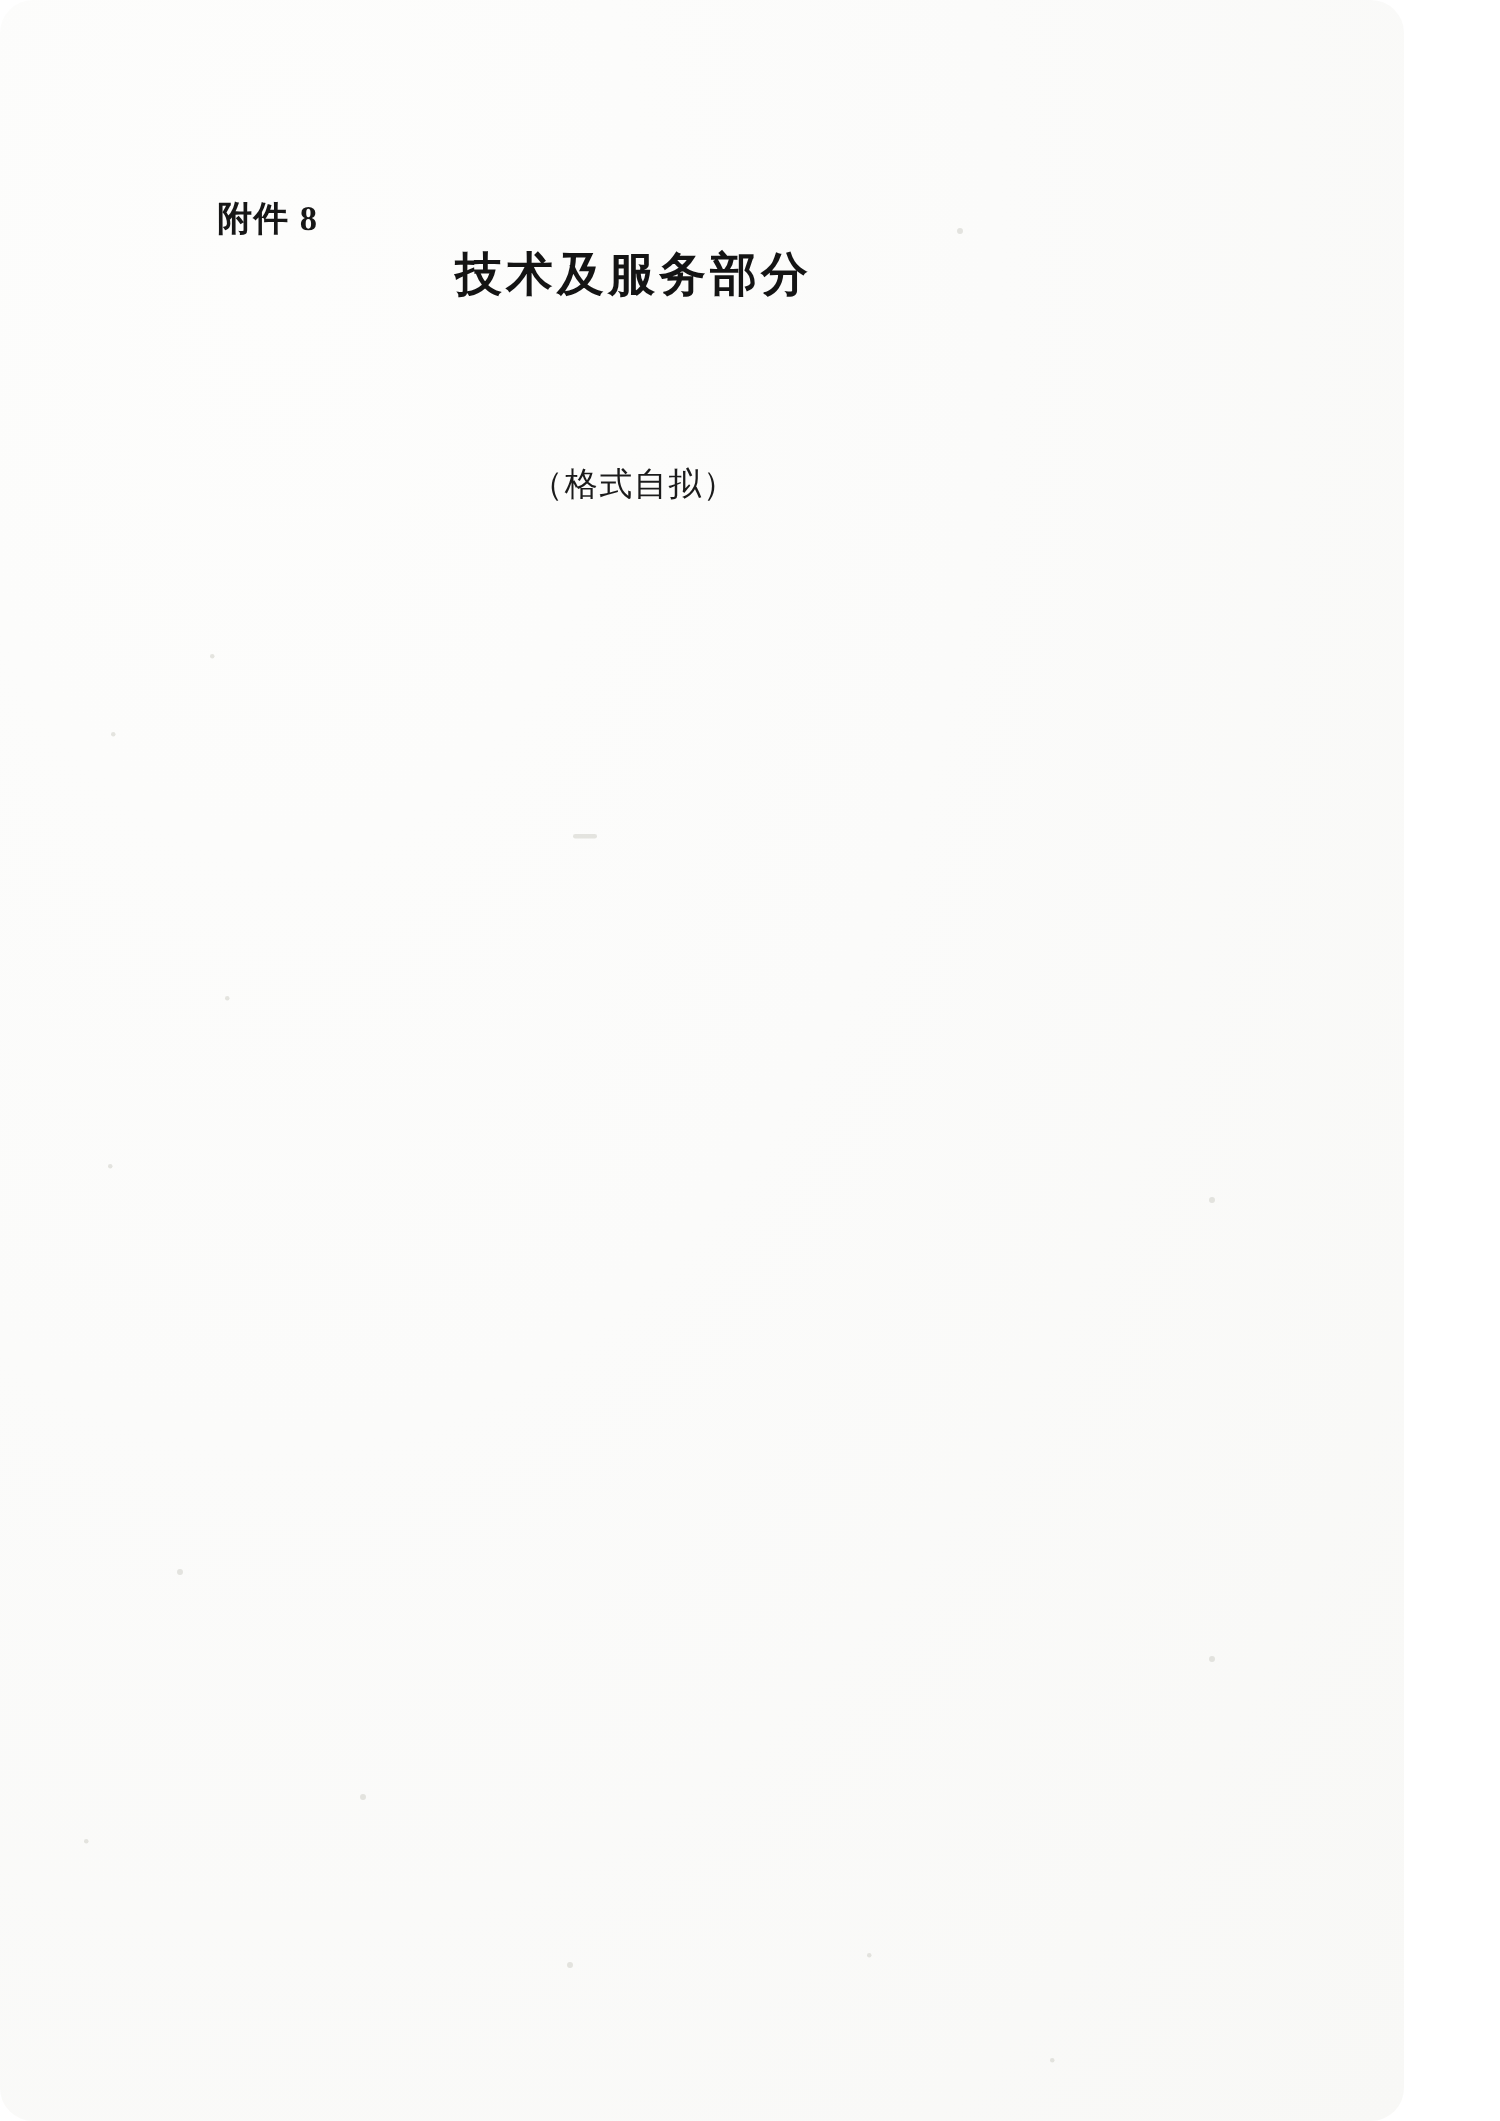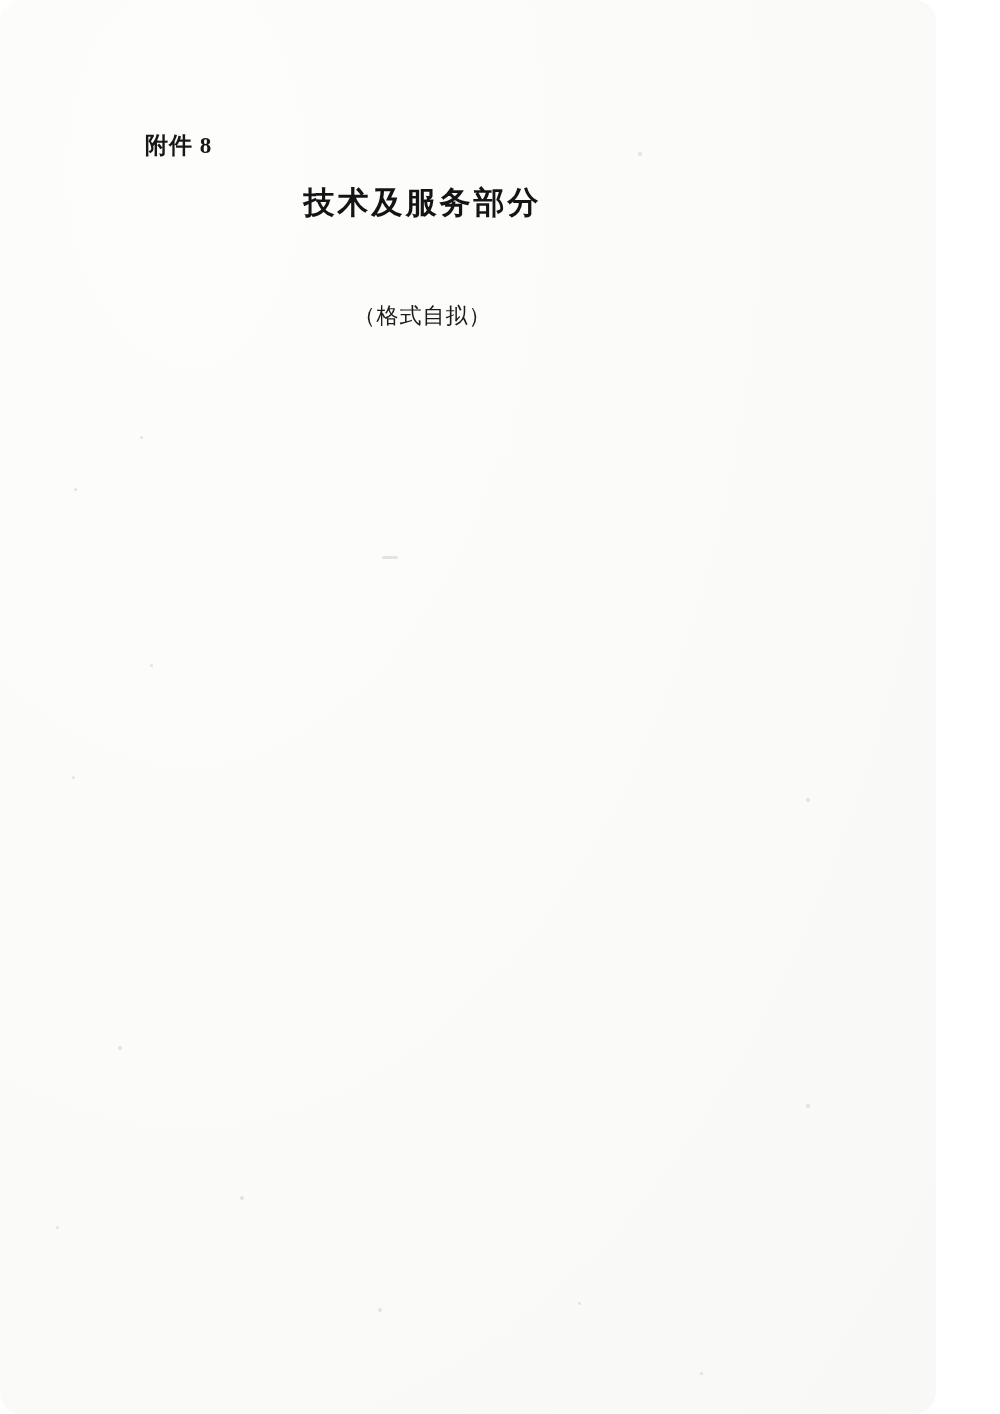--- a/index.html
+++ b/index.html
@@ -43,42 +43,41 @@
 
   .doc-label {
     font-size: 23px;
     font-weight: bold;
     letter-spacing: 1px;
     line-height: 1.4;
     color: #171717;
   }
 
   .doc-title {
-    margin-top: 20px;
     text-align: center;
     font-size: 31px;
     font-weight: bold;
     letter-spacing: 3px;
     color: #141414;
     padding-right: 160px;
   }
 
   .body-block {
     margin-top: 88px;
     font-size: 22px;
     line-height: 2.08;
     letter-spacing: 0.4px;
     text-align: justify;
     text-justify: inter-ideograph;
     text-indent: 2em;
     color: #1b1b1b;
   }
 
   .note-line {
-    margin-top: 77px;
+    margin-top: 104px;
     text-align: center;
     font-size: 22px;
     letter-spacing: 1px;
     color: #1b1b1b;
     padding-right: 160px;
   }
 </style>
 </head>
 <body>
 

